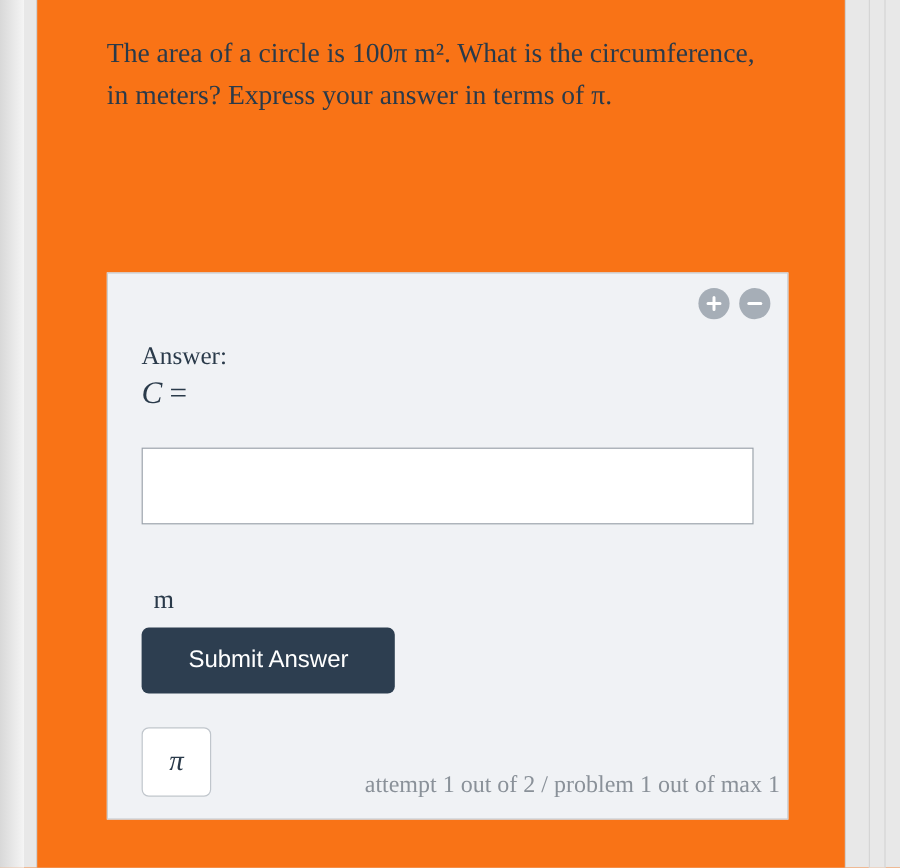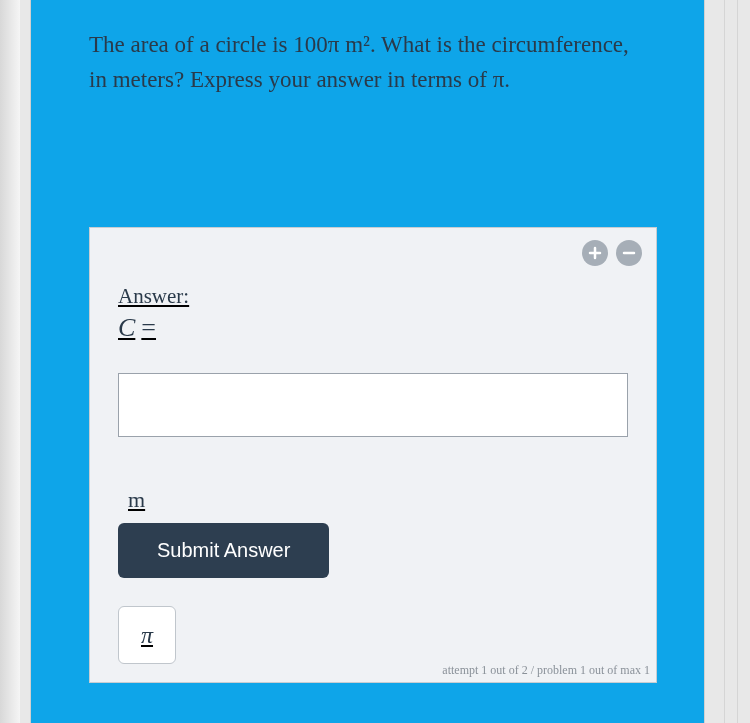--- a/index.html
+++ b/index.html
@@ -22,21 +22,21 @@
       width: 20px;
       height: 100%;
       background: linear-gradient(to right, #d8d8d8, #f5f5f5);
     }
     .content-card {
       position: absolute;
       left: 30px;
       top: 0;
       width: 675px;
       height: 723px;
-      background: #0ea5e9;
+      background: #f97316;
       border-left: 1px solid #d0d0d0;
       border-right: 1px solid #d0d0d0;
       padding: 28px 58px 0 58px;
     }
     .scroll-track {
       position: absolute;
       right: 12px;
       top: 0;
       width: 14px;
       height: 100%;
@@ -50,21 +50,20 @@
       color: #2a3a4a;
       font-family: Georgia, serif;
     }
     .answer-panel {
       margin-top: 130px;
       border: 1px solid #c8cdd2;
       background: #f0f2f5;
       padding: 14px 28px 18px 28px;
       width: 568px;
       position: relative;
-      text-decoration: underline;
     }
     .panel-controls {
       position: absolute;
       top: 12px;
       right: 14px;
       display: flex;
       gap: 8px;
     }
     .ctrl-btn {
       width: 26px;
@@ -137,23 +136,23 @@
       font-family: Georgia, serif;
       font-style: italic;
       color: #2a3a4a;
       cursor: pointer;
       display: flex;
       align-items: center;
       justify-content: center;
     }
     .status-text {
       position: absolute;
-      bottom: 4px;
+      bottom: 16px;
       right: 6px;
-      font-size: 12px;
+      font-size: 20px;
       color: #8a9199;
       font-family: Georgia, serif;
     }
   </style>
 </head>
 <body>
 
 <div class="page-bg"></div>
 
 <div class="content-card">

